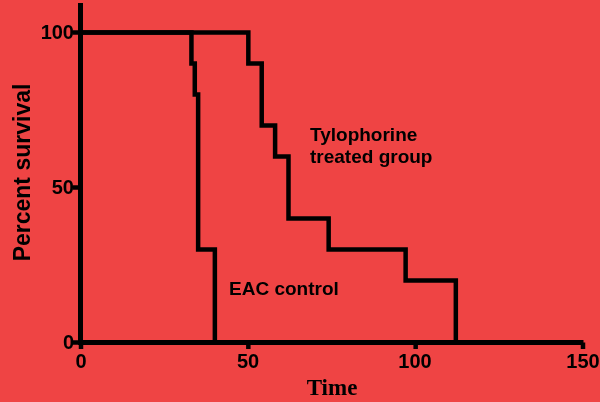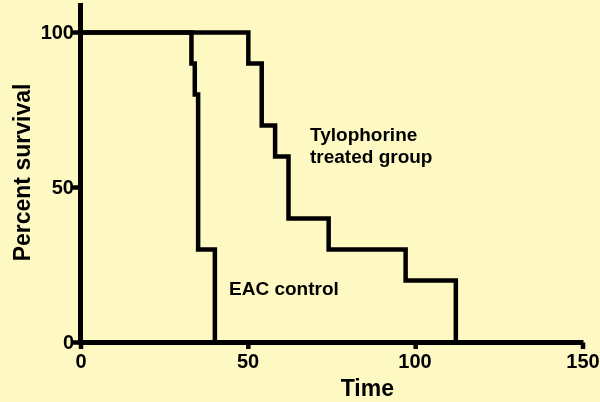--- a/index.html
+++ b/index.html
@@ -4,21 +4,21 @@
 <style>
   html, body {
     margin: 0;
     padding: 0;
     background: #ffffff;
   }
   .figure {
     position: relative;
     width: 600px;
     height: 402px;
-    background: #fef9c3;
+    background: #ef4444;
     font-family: "Liberation Sans", sans-serif;
     overflow: hidden;
   }
   .figure svg {
     position: absolute;
     left: 0;
     top: 0;
   }
   .lbl {
     position: absolute;
@@ -35,22 +35,23 @@
     text-align: right;
   }
   .xtick-label {
     width: 64px;
     text-align: center;
   }
   .axis-title-x {
     left: 270px;
     top: 375px;
     width: 124px;
-    text-align: right;
+    text-align: center;
     font-size: 23px;
+    font-family: Liberation Serif, serif;
   }
   .axis-title-y {
     left: -89px;
     top: 159px;
     width: 222px;
     text-align: center;
     font-size: 23px;
     transform: rotate(-90deg);
   }
   .ann {

